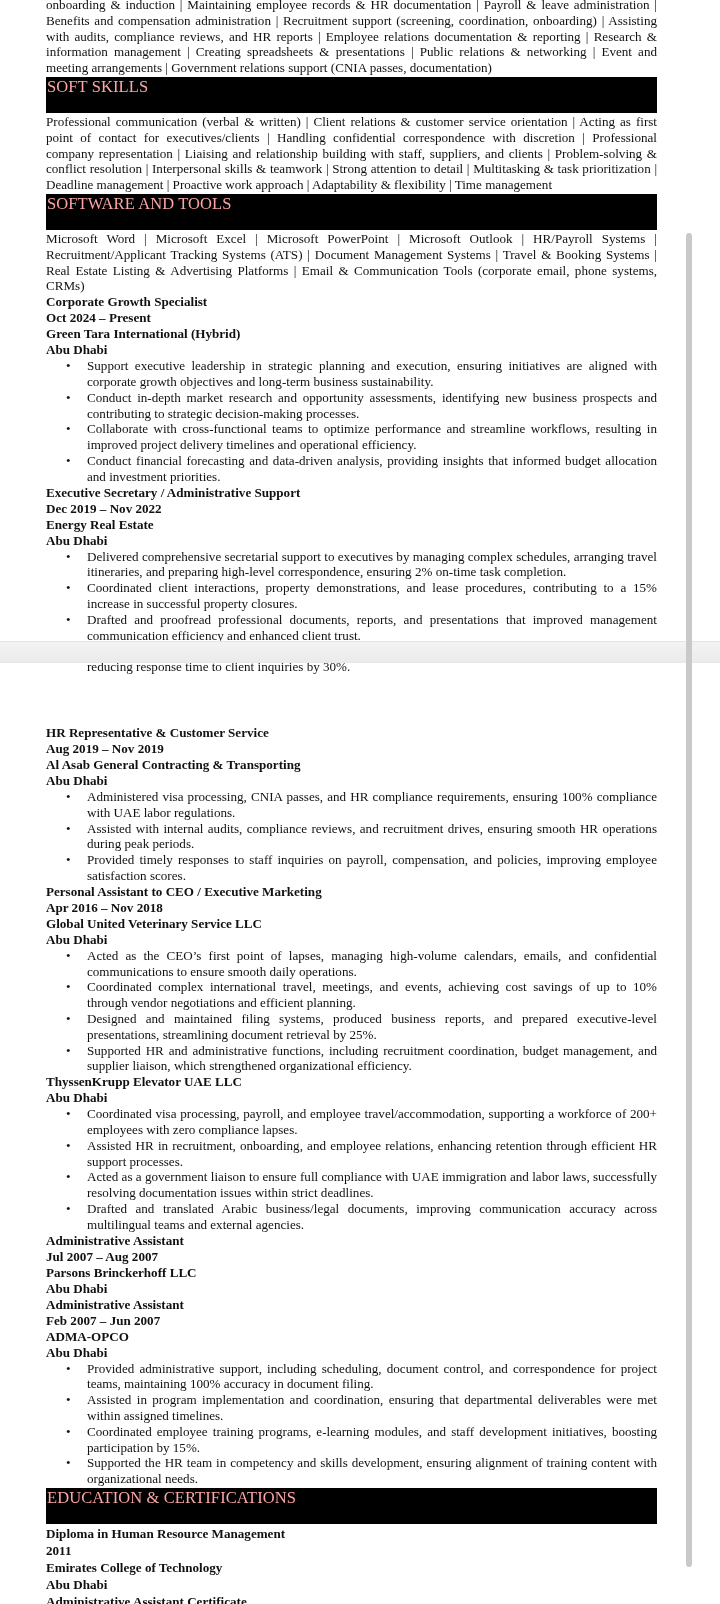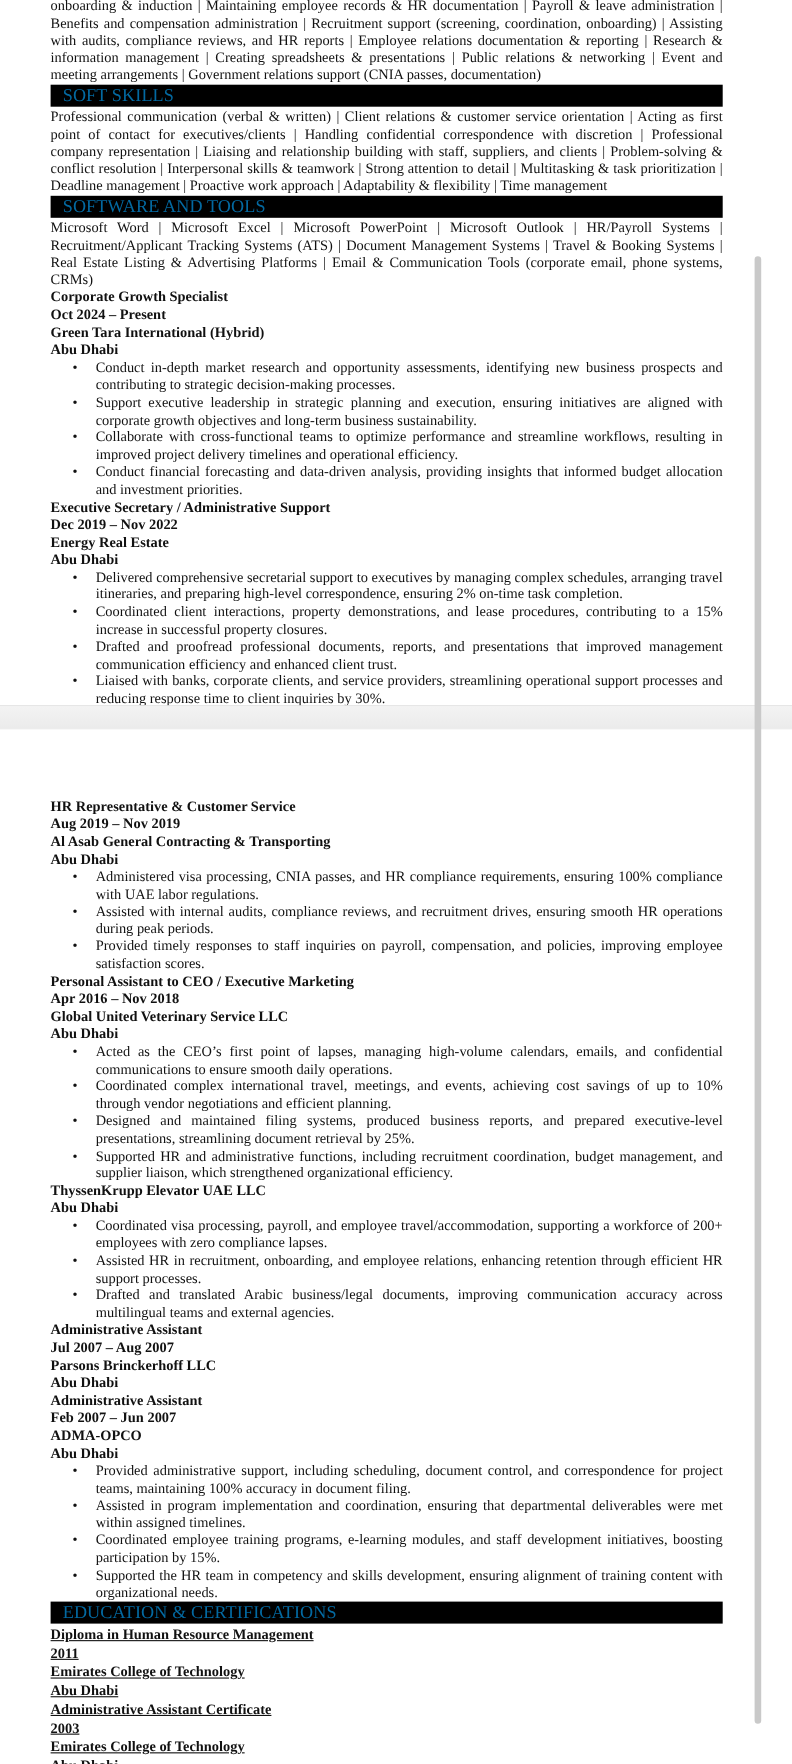--- a/index.html
+++ b/index.html
@@ -20,34 +20,34 @@
   }
   #page2 { top: 662px; height: 942px; margin-top: 36px; }
   .content {
     position: absolute; left: 46px; width: 611px;
     font-size: 13.1px; line-height: 15.8px;
   }
   #c1 { top: -3px; }
   #c2 { top: 27px; }
   .para { text-align: justify; margin: 0; }
   .section-head {
-    background: #000; color: #0369a1; font-weight: normal;
-    font-size: 16.5px; line-height: 20px; height: 20px;
-    padding-left: 11px; margin: 1px 0 1px 0; letter-spacing: 0.1px;
+    background: #000; color: #fca5a5; font-weight: normal;
+    font-size: 16.5px; line-height: 20px; height: 36px;
+    padding-left: 1px; margin: 1px 0 1px 0; letter-spacing: 0.1px;
   }
   .row { display: flex; justify-content: space-between; font-weight: bold; line-height: 16px; flex-direction: column; }
   .row span { display: block; }
   ul.bullets { margin: 0; padding: 0 0 0 41px; list-style: none; }
   ul.bullets li {
     position: relative; text-align: justify; line-height: 15.8px;
   }
   ul.bullets li::before {
     content: "\2022"; position: absolute; left: -21px; top: 0; font-size: 13px;
   }
-  .edu .row { line-height: 17px; text-decoration: underline; }
+  .edu .row { line-height: 17px; }
   #scrollbar {
     position: absolute; left: 686px; top: 233px; width: 6px; height: 1334px;
     background: #c9c9c9; border-radius: 3px;
   }
 </style>
 </head>
 <body>
 
 <div class="page" id="page1">
   <div class="content" id="c1">
@@ -63,22 +63,22 @@
     <div>
       <div class="row">
           <span>Corporate Growth Specialist</span>
           <span>Oct 2024 – Present</span>
         </div>
       <div class="row">
           <span>Green Tara International (Hybrid)</span>
           <span>Abu Dhabi</span>
         </div>
       <ul class="bullets">
+        <li>Support executive leadership in strategic planning and execution, ensuring initiatives are aligned with corporate growth objectives and long-term business sustainability.</li>
         <li>Conduct in-depth market research and opportunity assessments, identifying new business prospects and contributing to strategic decision-making processes.</li>
-        <li>Support executive leadership in strategic planning and execution, ensuring initiatives are aligned with corporate growth objectives and long-term business sustainability.</li>
         <li>Collaborate with cross-functional teams to optimize performance and streamline workflows, resulting in improved project delivery timelines and operational efficiency.</li>
         <li>Conduct financial forecasting and data-driven analysis, providing insights that informed budget allocation and investment priorities.</li>
       </ul>
     </div>
 
     <div>
       <div class="row">
           <span>Executive Secretary / Administrative Support</span>
           <span>Dec 2019 – Nov 2022</span>
         </div>
@@ -135,20 +135,21 @@
     </div>
 
     <div>
       <div class="row">
           <span>ThyssenKrupp Elevator UAE LLC</span>
           <span>Abu Dhabi</span>
         </div>
       <ul class="bullets">
         <li>Coordinated visa processing, payroll, and employee travel/accommodation, supporting a workforce of 200+ employees with zero compliance lapses.</li>
         <li>Assisted HR in recruitment, onboarding, and employee relations, enhancing retention through efficient HR support processes.</li>
+        <li>Acted as a government liaison to ensure full compliance with UAE immigration and labor laws, successfully resolving documentation issues within strict deadlines.</li>
         <li>Drafted and translated Arabic business/legal documents, improving communication accuracy across multilingual teams and external agencies.</li>
       </ul>
     </div>
 
     <div>
       <div class="row">
           <span>Administrative Assistant</span>
           <span>Jul 2007 – Aug 2007</span>
         </div>
       <div class="row">

